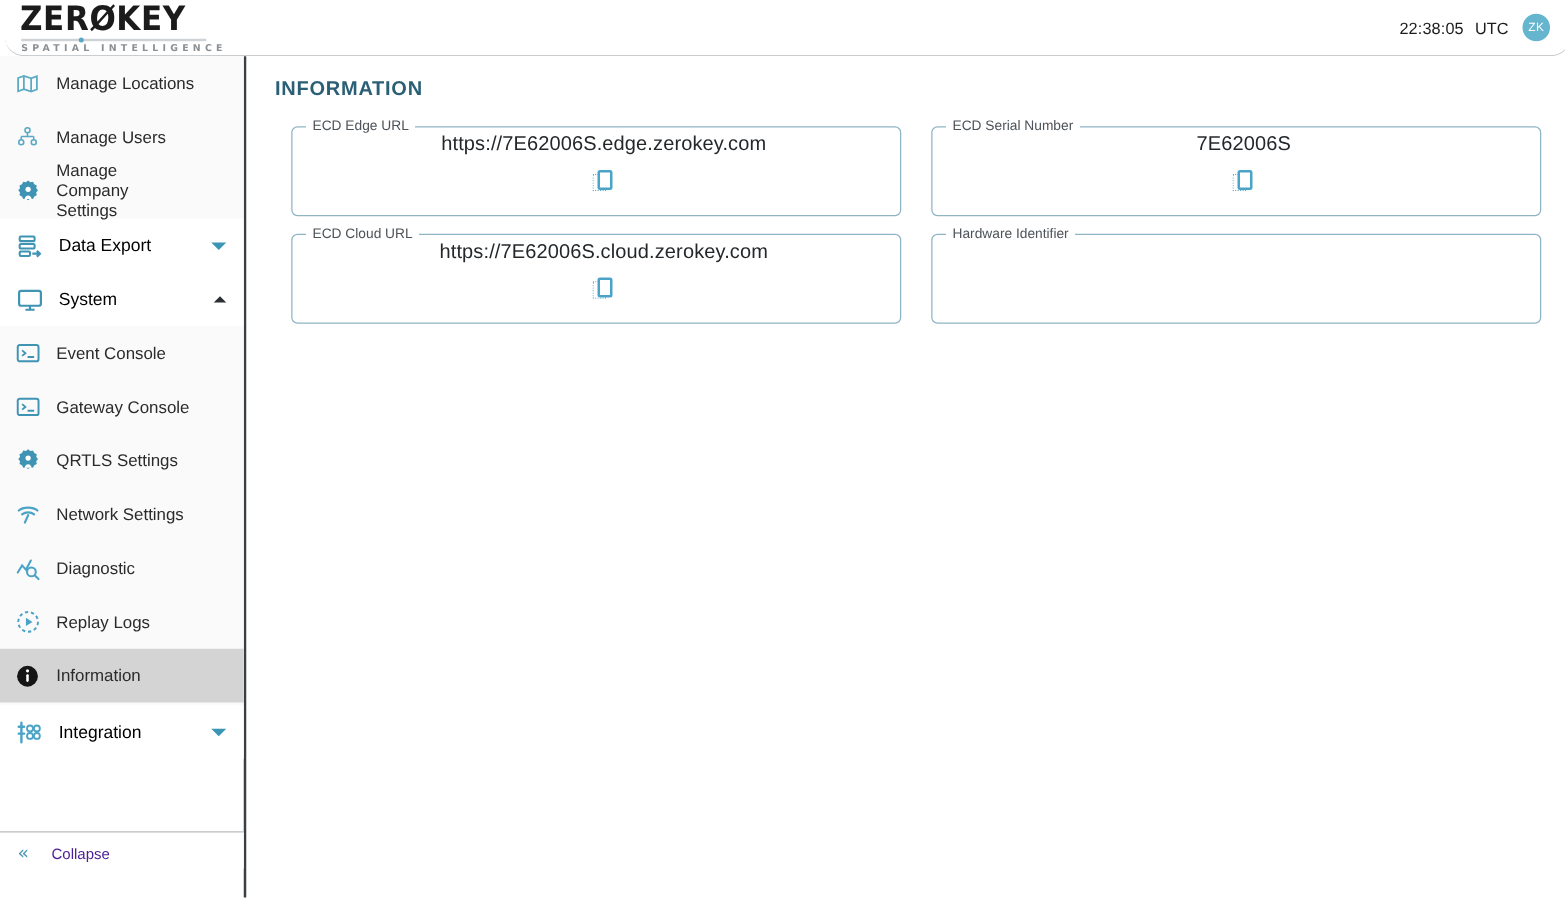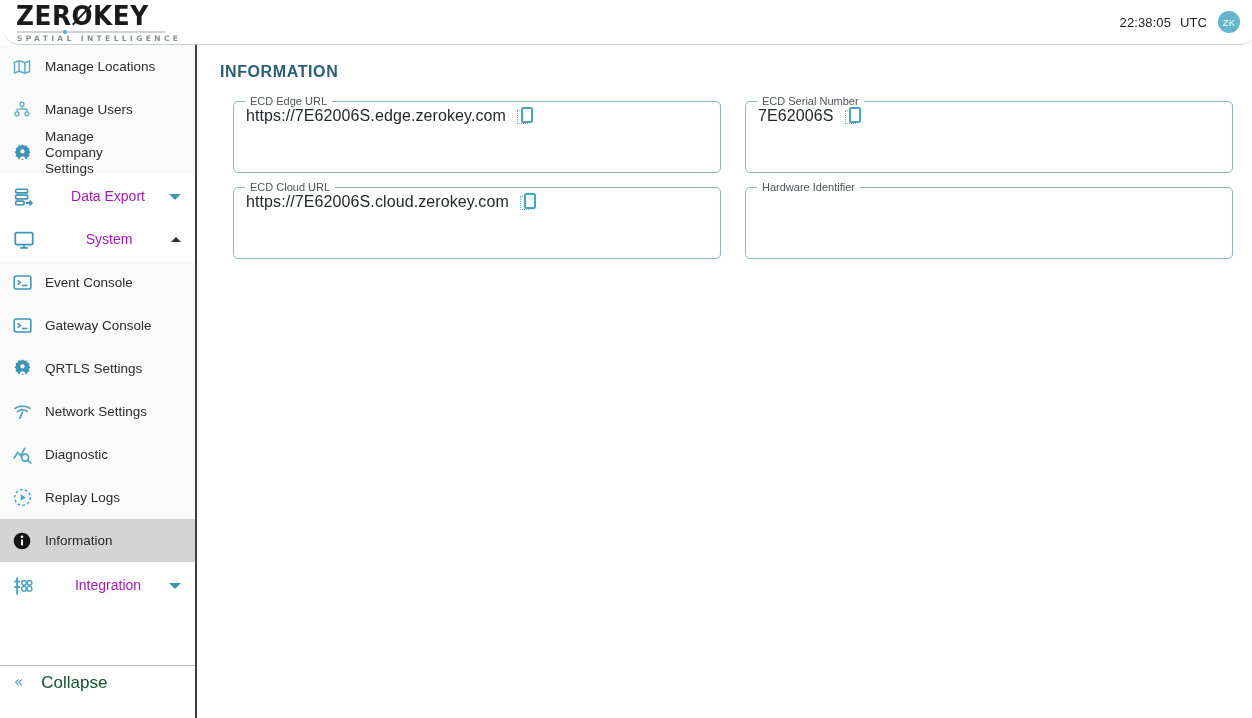--- a/index.html
+++ b/index.html
@@ -132,21 +132,21 @@
 
   .nav-top {
     display: flex;
     align-items: center;
     height: 43px;
     padding-left: 12px;
     cursor: pointer;
     background: #ffffff;
   }
   .nav-top .nav-icon { margin-right: 11px; width: 24px; min-width: 24px; height: 24px;}
-  .nav-top .nav-label { font-size: 14px; color: #a21caf; flex: 1; text-align: center; }
+  .nav-top .nav-label { font-size: 14px; color: #000000; flex: 1; }
   .chev {
     margin-right: 14px;
     width: 0; height: 0;
   }
   .chev-down {
     border-left: 6px solid transparent;
     border-right: 6px solid transparent;
     border-top: 6px solid #3c95b4;
   }
   .chev-up {
@@ -171,21 +171,21 @@
     cursor: pointer;
     background: #fff;
   }
   .collapse-ic {
     color: #4a95b3;
     font-size: 15px;
     margin-right: 18px;
     line-height: 1;
     font-family: "DejaVu Sans", sans-serif;
   }
-  .collapse-label { font-size: 17px; color: #14532d; }
+  .collapse-label { font-size: 12px; color: #4c1d95; }
 
   
   .main {
     position: absolute;
     top: 45px; left: 199px;
     width: 1053px;
     height: 673px;
     background: #ffffff;
     padding: 18px 22px 0 20px;
   }
@@ -212,23 +212,25 @@
     margin-left: 14px;
   }
   fieldset.field legend {
     font-size: 11px;
     color: #4d5358;
     padding: 0 5px;
     margin-left: 11px;
   }
   .field-body {
     display: flex;
+    align-items: center;
     height: 52px;
     padding-left: 12px;
     gap: 11px;
+    flex-direction: column;
   }
   .field-value {
     font-size: 16px;
     color: #24282b;
     letter-spacing: 0.1px;
     white-space: nowrap;
   }
   .field-value:empty { display: none; }
 
   

